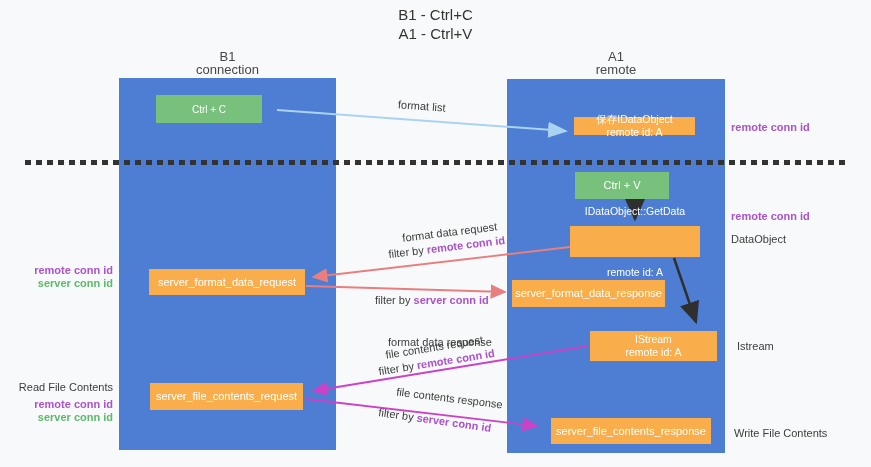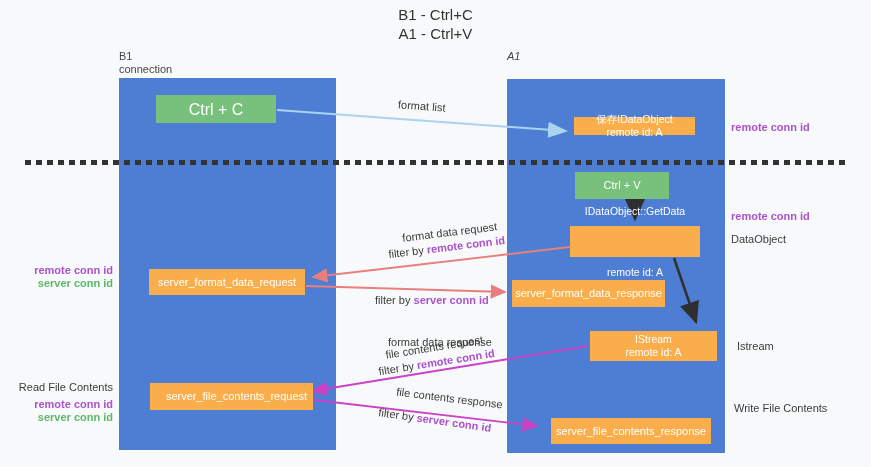--- a/index.html
+++ b/index.html
@@ -3,35 +3,35 @@
 <meta charset="utf-8">
 <style>
   html,body{margin:0;padding:0;background:#f8f9fa;}
   .stage{position:relative;width:871px;height:467px;background:#f8f9fa;overflow:hidden;
          font-family:"Liberation Sans",sans-serif;color:#3c3c3c;}
   .abs{position:absolute;}
   .title{top:5px;left:0;width:100%;text-align:center;font-size:15px;line-height:19px;color:#333;}
   .lane{background:#4d7ed3;}
   .lane-left{left:119px;top:78px;width:217px;height:372px;}
   .lane-right{left:507px;top:79px;width:218px;height:374px;}
-  .lane-header{top:50px;font-size:11px;line-height:13px;color:#474747;}
+  .lane-header{top:50px;text-align:center;font-size:13px;line-height:13px;color:#474747;}
   .lh-left{left:119px;width:217px;}
-  .lh-right{left:507px;width:218px;font-style:italic;}
+  .lh-right{left:507px;width:218px;}
   .node{display:flex;flex-direction:column;align-items:center;justify-content:center;
         color:#fff;font-size:10.5px;line-height:13px;text-align:center;white-space:nowrap;}
   .green{background:#77c17c;}
   .orange{background:#f9ae4b;}
-  .n-ctrlc{left:156px;top:95px;width:120px;height:28px;font-size:16px;}
+  .n-ctrlc{left:156px;top:95px;width:106px;height:28px;font-size:10px;}
   .n-store{left:574px;top:117px;width:121px;height:18px;}
   .n-ctrlv{left:575px;top:172px;width:94px;height:27px;font-size:11px;}
   .n-getdata{left:570px;top:226px;width:130px;height:31px;gap:48px;}
   .n-sfdreq{left:149px;top:269px;width:156px;height:26px;font-size:11px;}
   .n-sfdresp{left:512px;top:280px;width:153px;height:27px;font-size:11px;}
   .n-istream{left:590px;top:331px;width:127px;height:30px;}
-  .n-sfcreq{left:150px;top:383px;width:153px;height:27px;font-size:11px;padding-left:10px;}
+  .n-sfcreq{left:150px;top:383px;width:153px;height:27px;font-size:11px;}
   .n-sfcresp{left:551px;top:418px;width:160px;height:26px;font-size:11px;}
   .dashline{left:25px;top:160px;width:820px;height:5px;
             background:repeating-linear-gradient(to right,#333 0 6px,transparent 6px 11px);}
   .elabel{font-size:11px;white-space:nowrap;color:#3c3c3c;}
   .purple{color:#ab53cb;font-weight:bold;}
   .greentxt{color:#5cb96a;font-weight:bold;}
   .dark{color:#3c3c3c;font-weight:normal;}
   .sideL{left:18px;width:95px;text-align:right;font-size:11px;line-height:13px;white-space:nowrap;}
   .sideR{font-size:11px;line-height:13px;white-space:nowrap;}
   svg.overlay{position:absolute;left:0;top:0;pointer-events:none;}
@@ -45,20 +45,21 @@
     <div>B1 - Ctrl+C</div>
     <div>A1 - Ctrl+V</div>
   </div>
 
   <div class="abs lane-header lh-left">
     <div>B1</div>
     <div>connection</div>
   </div>
   <div class="abs lane-header lh-right">
     <div>A1</div>
+    <div>remote</div>
   </div>
 
   <div class="abs lane lane-left"></div>
   <div class="abs lane lane-right"></div>
 
   <div class="abs dashline"></div>
 
   <svg class="overlay" width="871" height="467" viewBox="0 0 871 467">
     <defs>
       <marker id="ah-blue" markerWidth="10" markerHeight="8" refX="9" refY="4" orient="auto">
@@ -133,21 +134,21 @@
 
   <div class="abs elabel" style="left:396px;top:392px;transform:rotate(7deg);">file contents response</div>
   <div class="abs elabel" style="left:378px;top:414px;transform:rotate(8deg);">
     <span class="dark">filter by </span><span class="purple">server conn id</span>
   </div>
 
   <div class="abs sideR purple" style="left:731px;top:121px;">remote conn id</div>
   <div class="abs sideR purple" style="left:731px;top:210px;">remote conn id</div>
   <div class="abs sideR dark" style="left:731px;top:233px;">DataObject</div>
   <div class="abs sideR dark" style="left:737px;top:340px;">Istream</div>
-  <div class="abs sideR dark" style="left:734px;top:402px;">Write File Contents</div>
+  <div class="abs sideR dark" style="left:734px;top:427px;">Write File Contents</div>
 
   <div class="abs sideL purple" style="top:264px;">remote conn id</div>
   <div class="abs sideL greentxt" style="top:277px;">server conn id</div>
   <div class="abs sideL dark" style="top:381px;">Read File Contents</div>
   <div class="abs sideL purple" style="top:398px;">remote conn id</div>
   <div class="abs sideL greentxt" style="top:411px;">server conn id</div>
 
 </div>
 
 </body></html>

